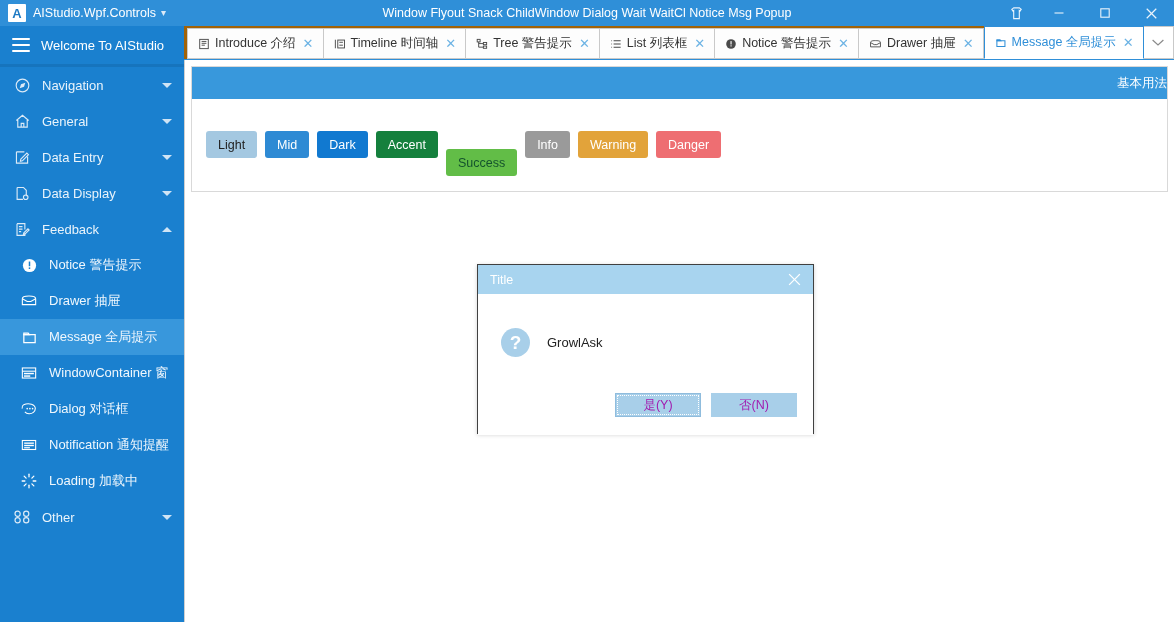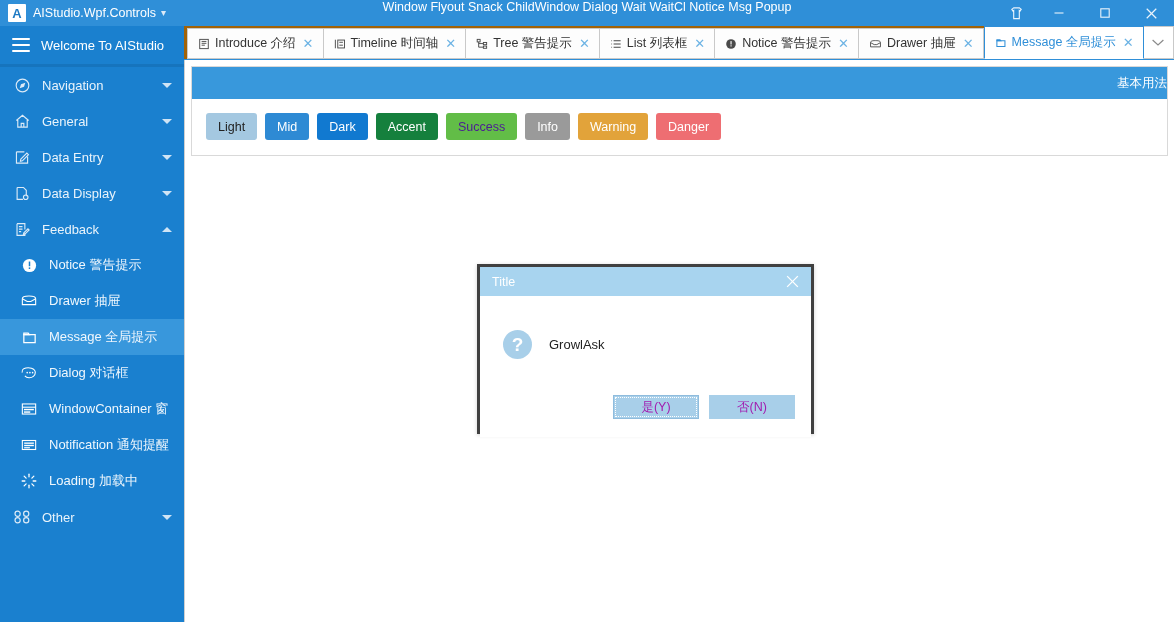--- a/index.html
+++ b/index.html
@@ -39,21 +39,21 @@
     flex: 0 0 auto;
   }
   .tb-caret {
     color: #dceaf7; font-size: 10px;
     margin-left: 5px; flex: 0 0 auto;
     line-height: 1;
   }
   .tb-center {
     position: absolute;
     left: 0; right: 0; top: 0; height: 26px;
-    display: flex; justify-content: center;
+    display: flex; align-items: center; justify-content: center;
     pointer-events: none;
   }
   .tb-center-text {
     color: #ffffff; font-size: 12.5px; white-space: nowrap;
   }
   .tb-right {
     position: absolute; right: 0; top: 0;
     height: 26px; display: flex; align-items: center;
   }
   .tb-btn {
@@ -215,21 +215,21 @@
     white-space: nowrap;
     font-family: inherit;
   }
 
   
   .dialog {
     position: absolute;
     left: 477px; top: 264px;
     width: 337px; height: 170px;
     background: #ffffff;
-    border: 3px solid #404040;
+    border: 1px solid #404040;
     box-shadow: 0 1px 4px rgba(0,0,0,0.18);
     z-index: 40;
   }
   .dlg-head {
     height: 29px;
     background: #a8d4ef;
     display: flex; align-items: center;
     padding: 0 8px 0 12px;
   }
   .dlg-title {
@@ -415,40 +415,40 @@
           <path d="M3 4.4 H7.6 L8.8 6 H3 Z"></path>
           <path d="M3 6 H15 V14.4 H3 Z"></path>
         </svg>
       </span>
       <span class="ilabel">Message 全局提示</span>
     </div>
 
     <div class="side-item">
       <span class="iicon">
         <svg width="18" height="18" viewBox="0 0 20 18" fill="none" stroke="currentColor" stroke-width="1.2">
+          <rect x="2.6" y="3.4" width="14.8" height="11.2"></rect>
+          <path d="M2.6 7 H17.4"></path>
+          <rect x="4.4" y="8.8" width="11" height="1.6" fill="currentColor" stroke="none"></rect>
+          <rect x="4.4" y="11.6" width="7" height="1.6" fill="currentColor" stroke="none"></rect>
+        </svg>
+      </span>
+      <span class="ilabel">WindowContainer 窗</span>
+    </div>
+
+    <div class="side-item">
+      <span class="iicon">
+        <svg width="18" height="18" viewBox="0 0 20 18" fill="none" stroke="currentColor" stroke-width="1.2">
           <path d="M4 4.2 C10 1.6 17 4 17 8.4 C17 12 13.6 14.4 10 14.2 C8.4 14.1 6.5 13.4 5.4 12.2"></path>
           <path d="M4 4.2 C2.6 5.4 2 7 2.4 8.6"></path>
           <circle cx="8" cy="8.6" r="0.9" fill="currentColor" stroke="none"></circle>
           <circle cx="11" cy="8.6" r="0.9" fill="currentColor" stroke="none"></circle>
           <circle cx="14" cy="8.6" r="0.9" fill="currentColor" stroke="none"></circle>
         </svg>
       </span>
       <span class="ilabel">Dialog 对话框</span>
-    </div>
-
-    <div class="side-item">
-      <span class="iicon">
-        <svg width="18" height="18" viewBox="0 0 20 18" fill="none" stroke="currentColor" stroke-width="1.2">
-          <rect x="2.6" y="3.4" width="14.8" height="11.2"></rect>
-          <path d="M2.6 7 H17.4"></path>
-          <rect x="4.4" y="8.8" width="11" height="1.6" fill="currentColor" stroke="none"></rect>
-          <rect x="4.4" y="11.6" width="7" height="1.6" fill="currentColor" stroke="none"></rect>
-        </svg>
-      </span>
-      <span class="ilabel">WindowContainer 窗</span>
     </div>
 
     <div class="side-item">
       <span class="iicon">
         <svg width="18" height="18" viewBox="0 0 20 18" fill="none" stroke="currentColor" stroke-width="1.2">
           <rect x="2.6" y="4" width="14.8" height="10"></rect>
           <rect x="4.6" y="6.2" width="10.8" height="1.5" fill="currentColor" stroke="none"></rect>
           <rect x="4.6" y="8.8" width="10.8" height="1.5" fill="currentColor" stroke="none"></rect>
           <rect x="4.6" y="11.4" width="6.4" height="1.3" fill="currentColor" stroke="none"></rect>
         </svg>
@@ -584,21 +584,21 @@
   <div class="content">
     <div class="panel">
       <div class="panel-head">
         <span>基本用法</span>
       </div>
       <div class="panel-body">
         <button class="btn" id="b0" style="background: rgb(164, 200, 225); color: rgb(34, 34, 34);">Light</button>
         <button class="btn" id="b1" style="background: rgb(46, 138, 212); color: rgb(255, 255, 255);">Mid</button>
         <button class="btn" id="b2" style="background: rgb(17, 121, 208); color: rgb(255, 255, 255);">Dark</button>
         <button class="btn" id="b3" style="background: #15803d; color: rgb(255, 255, 255);">Accent</button>
-        <button class="btn" id="b4" style="background: rgb(98, 189, 71); color: #4c1d95;">Success</button>
+        <button class="btn" id="b4" style="background: rgb(98, 189, 71); color: #14532d; margin-top: 36px;">Success</button>
         <button class="btn" id="b5" style="background: rgb(154, 154, 154); color: rgb(255, 255, 255);">Info</button>
         <button class="btn" id="b6" style="background: rgb(226, 163, 58); color: rgb(255, 255, 255);">Warning</button>
         <button class="btn" id="b7" style="background: rgb(238, 110, 114); color: rgb(255, 255, 255);">Danger</button>
       </div>
     </div>
   </div>
 
   <div class="dialog">
     <div class="dlg-head">
       <span class="dlg-title">Title</span>

